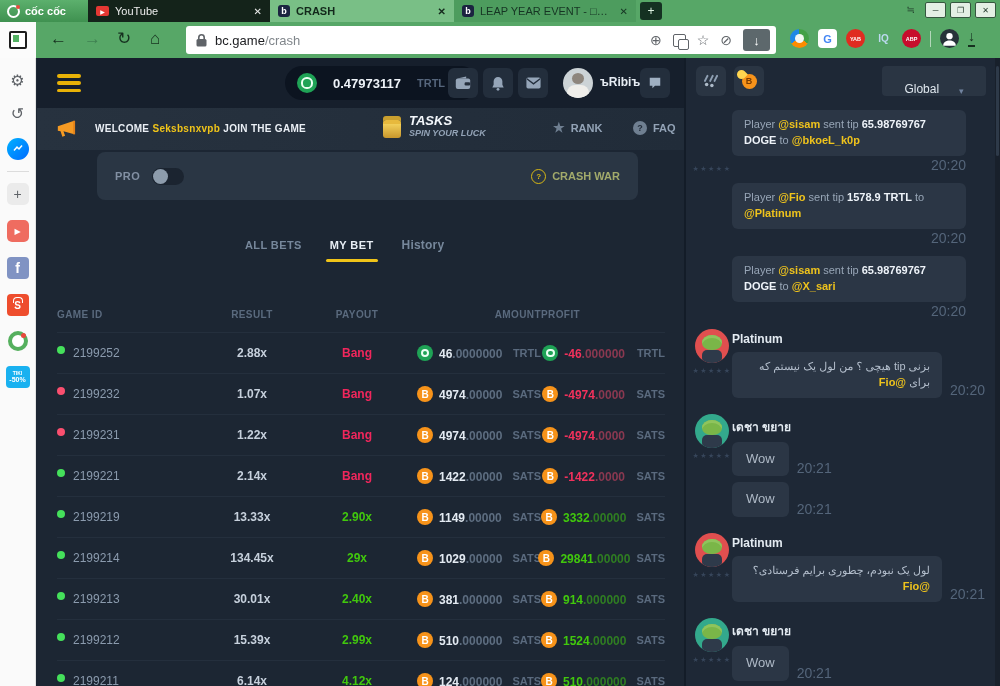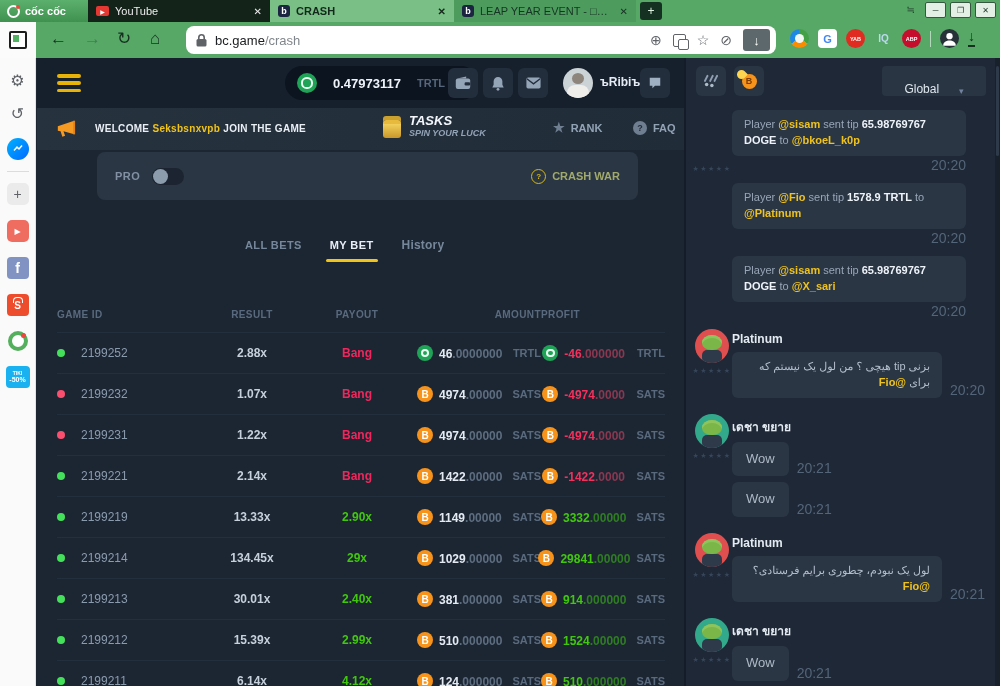--- a/index.html
+++ b/index.html
@@ -22,21 +22,21 @@
   .newtab{width:22px;height:18px;margin:2px 0 0 4px;background:#153122;border-radius:3px;color:#dff2e2;font-size:12px;display:flex;align-items:center;justify-content:center}
   .winctl{margin-left:auto;display:flex;align-items:flex-start;gap:4px;padding:2px 4px 0 0}
   .snap-ico{color:#1e3527;font-size:10px;margin:2px 6px 0 0}
   .winbtn{width:19px;height:14px;background:#e3efe4;border:1px solid #35563f;border-radius:2px;font-size:8px;display:flex;align-items:center;justify-content:center;color:#1e3527}
   .toolbar{position:absolute;left:0;top:22px;width:1000px;height:36px;background:#57a767}
   .tb-leftpad{position:absolute;left:0;top:0;width:36px;height:36px;background:#fbfbfb;display:flex;align-items:center;justify-content:center}
   .side-toggle{width:14px;height:14px;border:2px solid #1d1d1d;border-radius:2px;position:relative;background:#fff}
   .side-toggle::after{content:"";position:absolute;left:1.5px;top:1.5px;width:6px;height:7px;background:#53b163}
   .nav-ico{position:absolute;top:5px;font-size:17px;color:#16301f;line-height:24px}
   .nav-fwd{color:#3f8051}
-  .addressbar{position:absolute;left:186px;top:4px;width:590px;height:28px;background:#fff;border-radius:8px;display:flex;align-items:center;padding:0 6px 0 10px;box-sizing:border-box}
+  .addressbar{position:absolute;left:186px;top:4px;width:590px;height:28px;background:#fff;border-radius:3px;display:flex;align-items:center;padding:0 6px 0 10px;box-sizing:border-box}
   .url{font-size:13px;margin-left:8px}
   .url .host{color:#202124}
   .url .path{color:#80868b}
   .ab-right{margin-left:auto;display:flex;align-items:center;gap:11px}
   .ab-ico{font-size:14px;color:#5f6368}
   .tr-icon{width:11px;height:11px;border:1.5px solid #5f6368;border-radius:2px;position:relative}
   .tr-icon::after{content:"";position:absolute;left:4px;top:4px;width:9px;height:9px;background:#fff;border:1.5px solid #5f6368;border-radius:2px}
   .dlbtn{width:27px;height:22px;background:#5d686c;border-radius:3px;color:#fff;font-size:13px;display:flex;align-items:center;justify-content:center}
   .extrow{position:absolute;left:790px;top:7px;display:flex;align-items:center;gap:9px}
   .ext{width:19px;height:19px;border-radius:50%;display:flex;align-items:center;justify-content:center;font-weight:bold;color:#fff}
@@ -110,21 +110,21 @@
   .btab.on{color:#e8eef5;position:relative}
   .btab.on::after{content:"";position:absolute;left:-4px;right:-4px;bottom:-11px;height:3px;background:#f0c419;border-radius:2px}
   
   .table{position:absolute;left:20px;top:238px;width:608px}
   .trow,.thead{display:grid;grid-template-columns:150px 90px 120px 124px 124px;align-items:center}
   .thead{height:36px}
   .th{font-size:10px;font-weight:bold;color:#5a6a7e;letter-spacing:.4px}
   .tc2{text-align:center}.tc3{text-align:center}
   .tc4{text-align:right}.tc5{}
   .trow{height:40px;border-top:1px solid #242f3d}
-  .gid{display:flex;align-items:center;gap:16px;font-size:12px;color:#8b9bae}
+  .gid{display:flex;align-items:flex-start;gap:8px;font-size:12px;color:#8b9bae}
   .dot{width:8px;height:8px;border-radius:50%;flex:none}
   .dot-g{background:#45e05b}.dot-r{background:#fa4f6f}
   .res{font-size:12px;font-weight:bold;color:#c6d0dc;text-align:center}
   .pay{font-size:12px;font-weight:800;text-align:center}
   .pay.bang{color:#f1265c}.pay.win{color:#41c80d}
   .money{display:flex;align-items:center;justify-content:flex-end;gap:6px}
   .vi{font-size:12px;font-weight:bold;color:#e3eaf2}
   .vd{font-size:12px;font-weight:bold;color:#5d6d80}
   .neg .vi{color:#f2315c}.neg .vd{color:#8a3850}
   .pos .vi{color:#41c80d}.pos .vd{color:#2f7d22}

